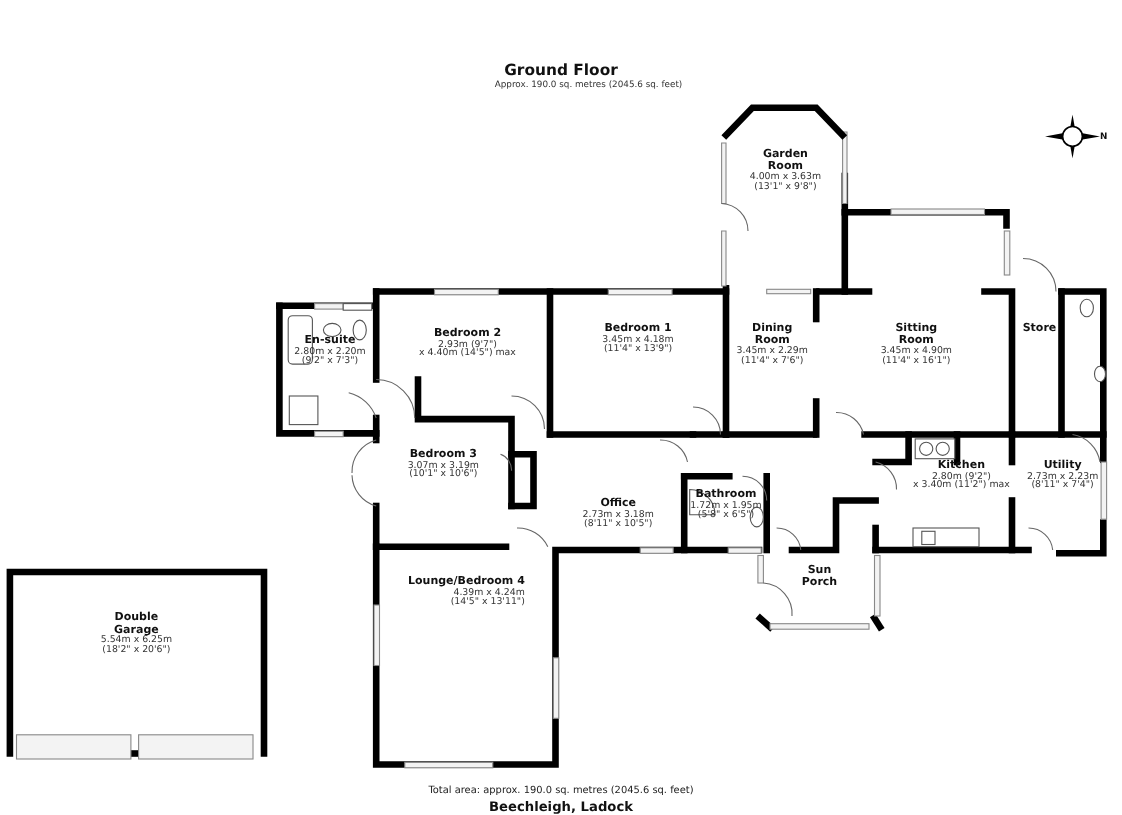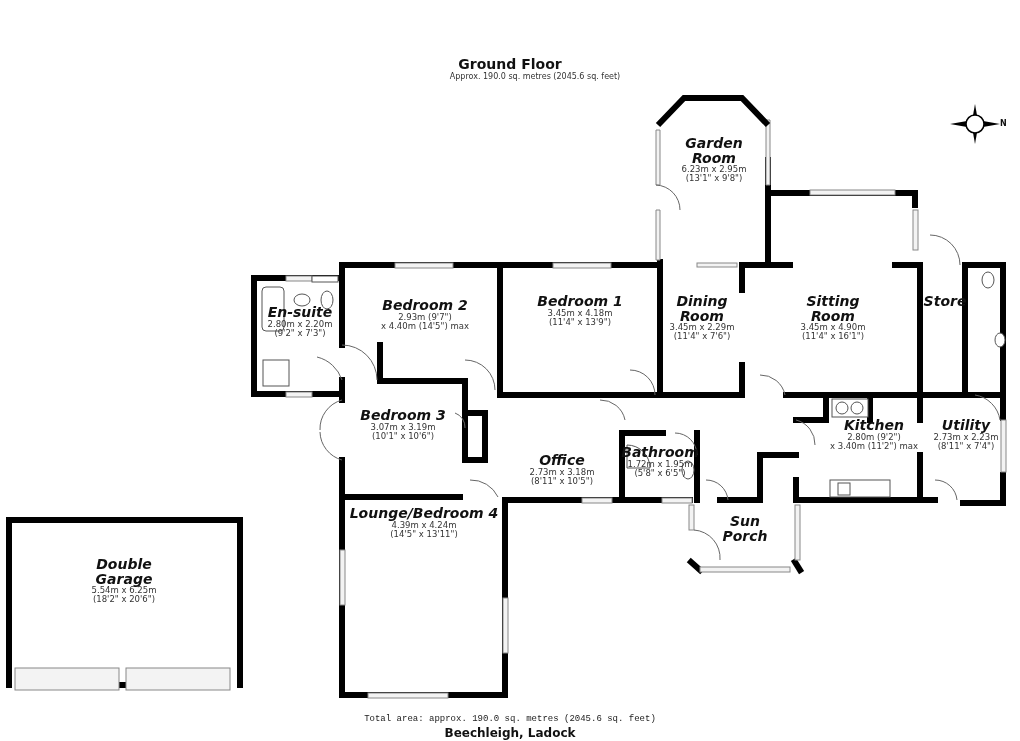--- a/index.html
+++ b/index.html
@@ -1,24 +1,24 @@
 <!DOCTYPE html>
 <html><head>
 <meta charset="utf-8">
 <style>
   html, body { margin:0; padding:0; background:#ffffff; }
   body { width:1020px; height:741px; position:relative; overflow:hidden; font-family:"DejaVu Sans", sans-serif; color:#111; }
   .title { position:absolute; left:0; width:1020px; text-align:center; }
   #floor-title { top:56px; font-size:14px; font-weight:bold; }
   #floor-area { top:72px; font-size:8px; color:#333;padding-left:25px; }
-  #total-area { top:714px; font-size:9px; color:#222;font-family:Liberation Mono, monospace; }
+  #total-area { top:714px; font-size:9px; color:#222; }
   #property-name { top:726px; font-size:12px; font-weight:bold; }
   svg#plan { position:absolute; left:0; top:0; }
   .label { position:absolute; text-align:center; line-height:1.05; transform:translateX(-50%); white-space:nowrap; }
-  .label .name { font-size:14px; font-weight:bold; display:block;font-style:italic; }
+  .label .name { font-size:10px; font-weight:bold; display:block; }
   .label .dim { font-size:8.5px; color:#333; display:block; }
   .compass { position:absolute; left:950px; top:104px; width:50px; height:40px; }
   .compass-n { position:absolute; left:1000px; top:119px; font-size:8px; font-weight:bold; }
 </style>
 </head>
 <body>
 
 <div class="title" id="floor-title">Ground Floor</div>
 <div class="title" id="floor-area">Approx. 190.0 sq. metres (2045.6 sq. feet)</div>
 
@@ -153,21 +153,21 @@
   <polygon points="25,40 28,23 25,20 22,23" fill="#000"></polygon>
   <polygon points="0,20 17,17 20,20 17,23" fill="#000"></polygon>
   <polygon points="50,20 33,17 30,20 33,23" fill="#000"></polygon>
   <circle cx="25" cy="20" r="9" fill="#fff" stroke="#000" stroke-width="1.5"></circle>
 </svg>
 <div class="compass-n">N</div>
 
 <div class="label" style="left:714px; top:136px;">
   <span class="name">Garden</span>
   <span class="name">Room</span>
-  <span class="dim">6.23m x 2.95m</span>
+  <span class="dim">4.00m x 3.63m</span>
   <span class="dim">(13'1" x 9'8")</span>
 </div>
 
 <div class="label" style="left:300px; top:305px;">
   <span class="name">En-suite</span>
   <span class="dim">2.80m x 2.20m</span>
   <span class="dim">(9'2" x 7'3")</span>
 </div>
 
 <div class="label" style="left:425px; top:298px;">
@@ -232,21 +232,21 @@
   <span class="name">Utility</span>
   <span class="dim">2.73m x 2.23m</span>
   <span class="dim">(8'11" x 7'4")</span>
 </div>
 
 <div class="label" style="left:745px; top:514px;">
   <span class="name">Sun</span>
   <span class="name">Porch</span>
 </div>
 
-<div class="label" style="left:424px; top:506px;">
+<div class="label" style="left:424px; top:524px;text-align:right;">
   <span class="name">Lounge/Bedroom 4</span>
   <span class="dim">4.39m x 4.24m</span>
   <span class="dim">(14'5" x 13'11")</span>
 </div>
 
 <div class="label" style="left:124px; top:557px;">
   <span class="name">Double</span>
   <span class="name">Garage</span>
   <span class="dim">5.54m x 6.25m</span>
   <span class="dim">(18'2" x 20'6")</span>

